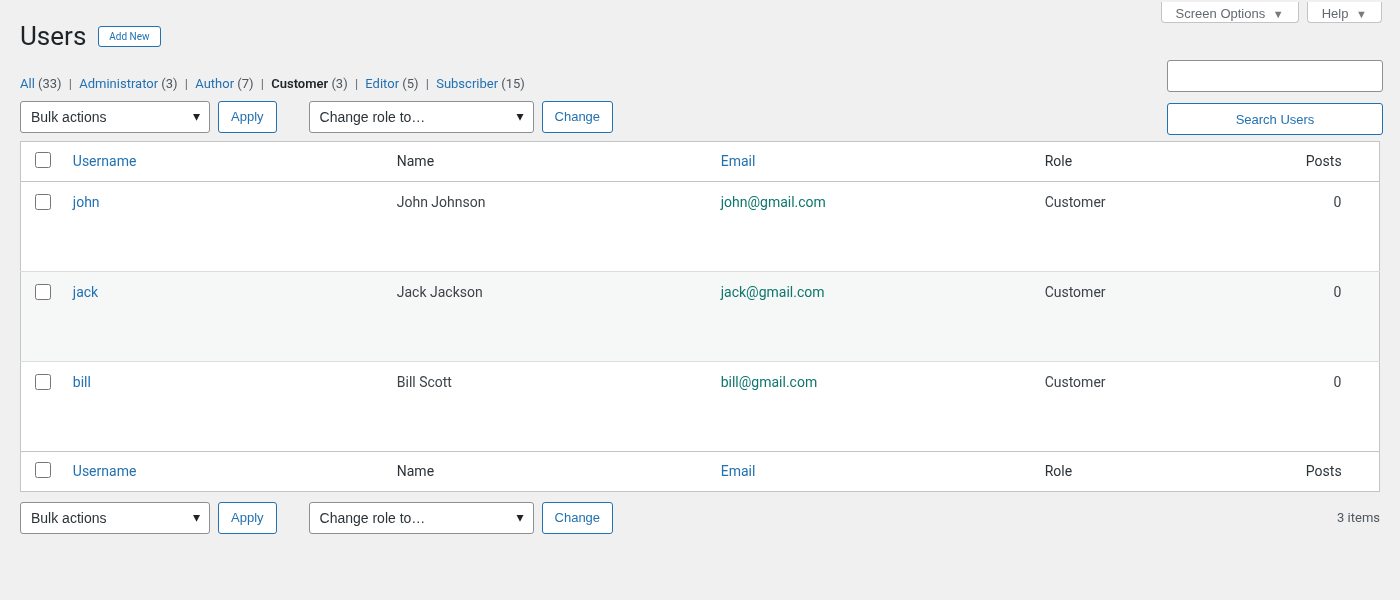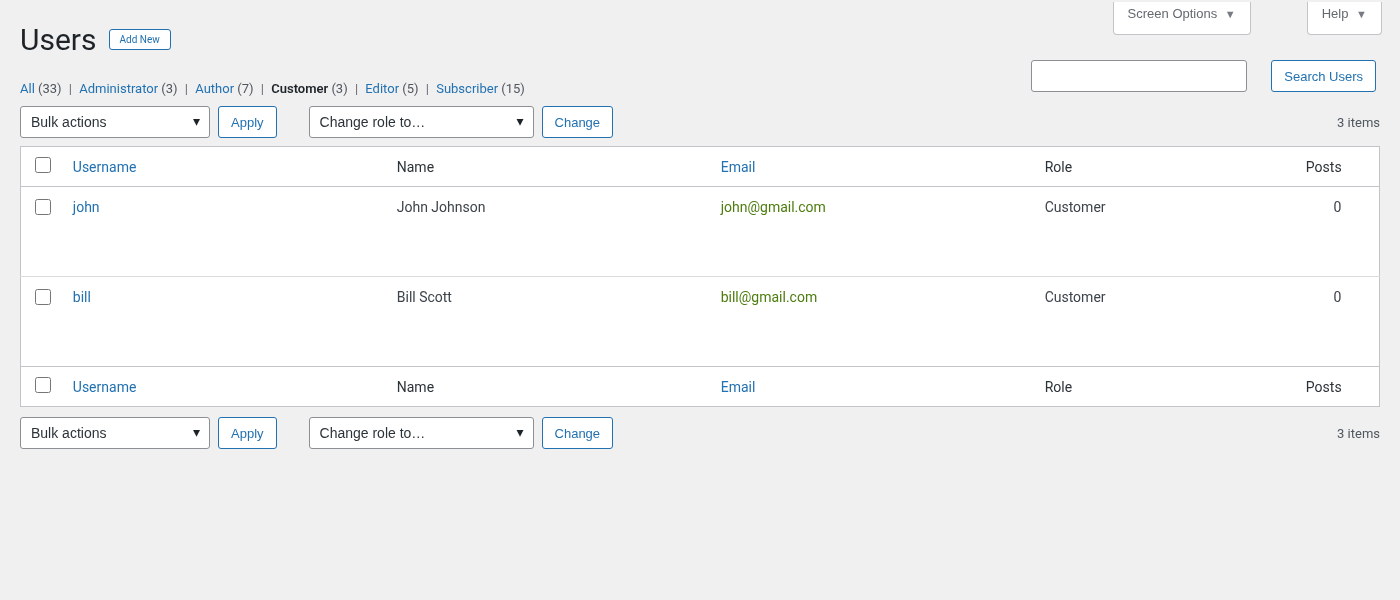--- a/index.html
+++ b/index.html
@@ -16,30 +16,29 @@
   top: 2px;
   right: 18px;
   display: flex;
   gap: 8px;
 }
 .screen-meta-btn {
   background: #fff;
   border: 1px solid #c3c4c7;
   border-top: none;
   border-radius: 0 0 4px 4px;
-  padding: 4px 14px 13px 14px;
+  padding: 4px 14px 1px 14px;
   font-size: 13px;
   color: #646970;
   cursor: pointer;
-  margin-left: 48px;
 }
 .arrow-down { margin-left: 4px; font-size: 11px; color: #787c82; }
 .header-row { display: flex; align-items: center; gap: 12px; margin-top: 12px; }
 h1 {
-  font-size: 30px;
+  font-size: 26px;
   font-weight: 400;
   color: #1d2327;
   line-height: 1.3;
   text-align: center;
 }
 .page-action {
   display: inline-block;
   padding: 4px 10px;
   font-size: 10px;
   color: #2271b1;
@@ -94,21 +93,21 @@
 .btn {
   background: #fff;
   border: 1px solid #2271b1;
   color: #2271b1;
   border-radius: 3px;
   padding: 5px 12px;
   font-size: 13px;
   cursor: pointer;
   height: 32px;
 }
-.search-box { position: absolute; right: 24px; top: 60px; display: flex; gap: 24px; }
+.search-box { position: absolute; right: 17px; top: 60px; display: flex; gap: 11px; flex-direction: column; }
 .search-input {
   border: 1px solid #8c8f94;
   border-radius: 3px;
   background: #fff;
   height: 32px;
   width: 216px;
   padding: 0 8px;
   font-size: 14px;
 }
 .items-count { color: #50575e; font-size: 13px; }
@@ -143,21 +142,21 @@
 .col-username { width: 310px; }
 .col-name { width: 310px; }
 .col-email { width: 310px; }
 .col-role { width: 250px; }
 .col-posts { width: 80px; text-align: center; }
 .wp-list-table td.col-posts { text-align: center; }
 .wp-list-table input[type="checkbox"] {
   width: 16px; height: 16px; border: 1px solid #8c8f94; border-radius: 3px; cursor: pointer;
 }
 .username-link { color: #2271b1; font-weight: 400; cursor: pointer; }
-.email-link { color: #4d7c0f; cursor: pointer; }
+.email-link { color: #0f766e; cursor: pointer; }
 </style>
 </head>
 <body>
 
 <div class="top-right">
   <button class="screen-meta-btn">
     <span>Screen Options</span>
     <span class="arrow-down">▼</span>
   </button>
   <button class="screen-meta-btn">
@@ -211,20 +210,28 @@
         <th class="col-role">Role</th>
         <th class="col-posts">Posts</th>
       </tr>
     </thead>
     <tbody id="user-rows">
         <tr>
           <td class="col-cb"><input type="checkbox" style=""></td>
           <td class="col-username"><a class="username-link">john</a></td>
           <td class="col-name">John Johnson</td>
           <td class="col-email"><a class="email-link">john@gmail.com</a></td>
+          <td class="col-role">Customer</td>
+          <td class="col-posts">0</td>
+        </tr>
+        <tr class="alt">
+          <td class="col-cb"><input type="checkbox" style=""></td>
+          <td class="col-username"><a class="username-link">jack</a></td>
+          <td class="col-name">Jack Jackson</td>
+          <td class="col-email"><a class="email-link">jack@gmail.com</a></td>
           <td class="col-role">Customer</td>
           <td class="col-posts">0</td>
         </tr>
         <tr>
           <td class="col-cb"><input type="checkbox" style=""></td>
           <td class="col-username"><a class="username-link">bill</a></td>
           <td class="col-name">Bill Scott</td>
           <td class="col-email"><a class="email-link">bill@gmail.com</a></td>
           <td class="col-role">Customer</td>
           <td class="col-posts">0</td>

